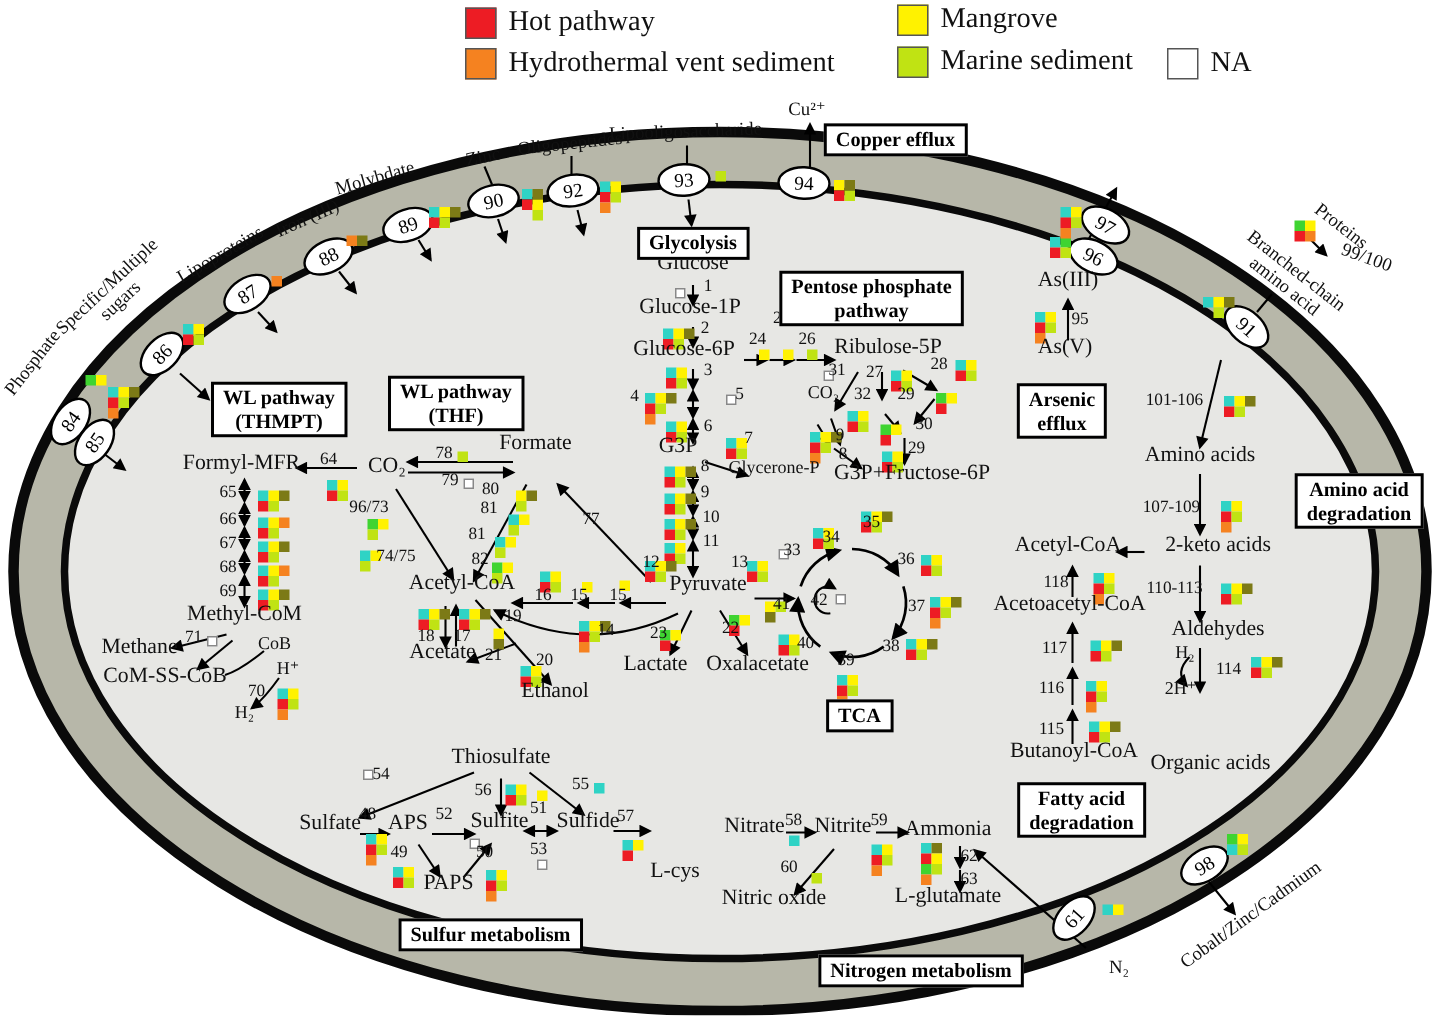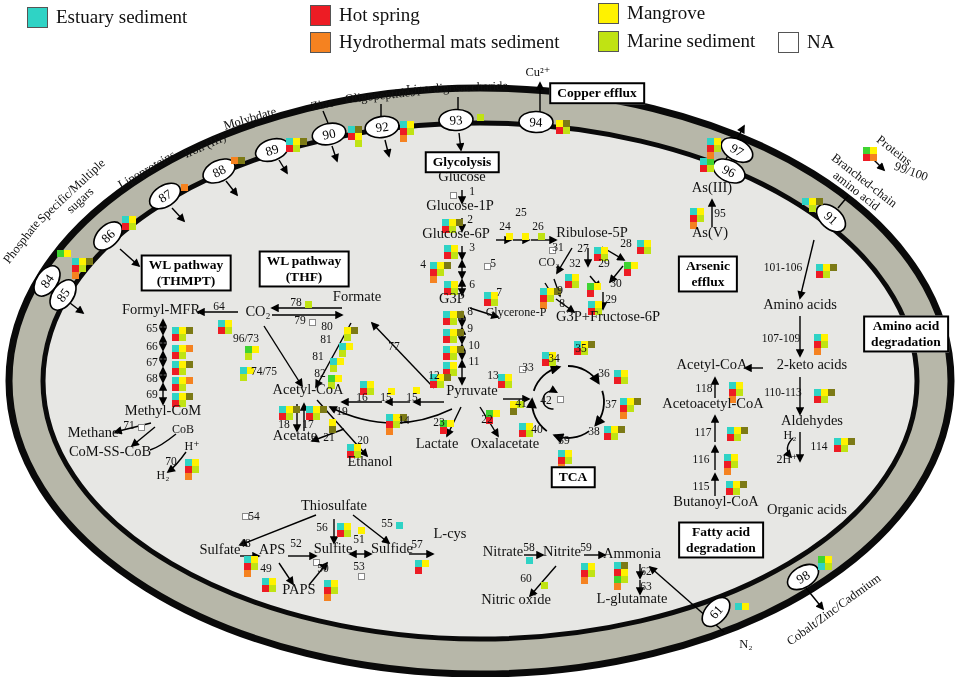--- a/index.html
+++ b/index.html
@@ -1238,21 +1238,21 @@
       <div class="node sm" style="left: 787px; top: 459px;">2H⁺</div>
       <div class="node" style="left: 807px; top: 488px; margin-top: 21px;">Organic acids</div>
       <div class="node" style="left: 712px; top: 187px;">As(III)</div>
       <div class="node" style="left: 710px; top: 232px;">As(V)</div>
       <div class="node" style="left: 334px; top: 505px;">Thiosulfate</div>
       <div class="node" style="left: 220px; top: 549px;">Sulfate</div>
       <div class="node" style="left: 272px; top: 549px;">APS</div>
       <div class="node" style="left: 299px; top: 589px;">PAPS</div>
       <div class="node" style="left: 333px; top: 548px;">Sulfite</div>
       <div class="node" style="left: 392px; top: 548px;">Sulfide</div>
-      <div class="node" style="left: 450px; top: 533px;">L-cys</div>
+      <div class="node" style="left: 450px; top: 581px;">L-cys</div>
       <div class="node" style="left: 503px; top: 551px;">Nitrate</div>
       <div class="node" style="left: 562px; top: 551px;">Nitrite</div>
       <div class="node" style="left: 632px; top: 553px;">Ammonia</div>
       <div class="node" style="left: 516px; top: 599px;">Nitric oxide</div>
       <div class="node" style="left: 632px; top: 598px;">L-glutamate</div>
       <div class="step" style="left: 472px; top: 191px;">1</div>
       <div class="step" style="left: 470px; top: 219px;">2</div>
       <div class="step" style="left: 472px; top: 247px;">3</div>
       <div class="step" style="left: 423px; top: 264px;">4</div>
       <div class="step" style="left: 493px; top: 263px;">5</div>
@@ -1349,48 +1349,48 @@
       <div class="mlabel" style="left: 457px; top: 88px; transform: translate(-50%, -50%) rotate(-2deg);">Lipooligosaccharide</div>
       <div class="mlabel" style="left: 538px; top: 73px; transform: translate(-50%, -50%) rotate(0deg);">Cu²⁺</div>
       <div class="mlabel" style="left: 894px; top: 151px; transform: translate(-50%, -50%) rotate(38deg);">Proteins</div>
       <div class="mlabel" style="left: 911px; top: 172px; transform: translate(-50%, -50%) rotate(20deg);">99/100</div>
       <div class="mlabel" style="left: 860px; top: 186px; transform: translate(-50%, -50%) rotate(38deg);">Branched-chain
 amino acid</div>
       <div class="mlabel" style="left: 834px; top: 610px; transform: translate(-50%, -50%) rotate(-36deg);">Cobalt/Zinc/Cadmium</div>
       <div class="mlabel" style="left: 746px; top: 645px; transform: translate(-50%, -50%) rotate(0deg);">N₂</div>
       <div class="pbox" style="left: 597px; top: 93px;">Copper efflux</div>
       <div class="pbox" style="left: 462px; top: 162px;">Glycolysis</div>
+      <div class="pbox" style="left: 581px; top: 199px;">Pentose phosphate
+pathway</div>
       <div class="pbox" style="left: 186px; top: 273px;">WL pathway
 (THMPT)</div>
       <div class="pbox" style="left: 304px; top: 269px;">WL pathway
 (THF)</div>
       <div class="pbox" style="left: 708px; top: 274px;">Arsenic
 efflux</div>
       <div class="pbox" style="left: 906px; top: 334px;">Amino acid
 degradation</div>
       <div class="pbox" style="left: 573px; top: 477px;">TCA</div>
       <div class="pbox" style="left: 721px; top: 540px;">Fatty acid
 degradation</div>
+      <div class="pbox" style="left: 327px; top: 623px;">Sulfur metabolism</div>
+      <div class="pbox" style="left: 614px; top: 647px;">Nitrogen metabolism</div>
     </div>
   <div class="layer" id="legendLayer">
-      <div class="legend-item" style="left: 27px; top: 6px;">
-        <span class="legend-swatch" style="background: rgb(47, 211, 197);"></span>
-        <span class="legend-label">Estuary sediment</span>
-      </div>
       <div class="legend-item" style="left: 310px; top: 4px;">
         <span class="legend-swatch" style="background: rgb(237, 28, 36);"></span>
-        <span class="legend-label">Hot spring</span>
+        <span class="legend-label">Hot pathway</span>
       </div>
       <div class="legend-item" style="left: 598px; top: 2px;">
         <span class="legend-swatch" style="background: rgb(255, 242, 0);"></span>
         <span class="legend-label">Mangrove</span>
       </div>
       <div class="legend-item" style="left: 310px; top: 31px;">
         <span class="legend-swatch" style="background: rgb(245, 130, 32);"></span>
-        <span class="legend-label">Hydrothermal mats sediment</span>
+        <span class="legend-label">Hydrothermal vent sediment</span>
       </div>
       <div class="legend-item" style="left: 598px; top: 30px;">
         <span class="legend-swatch" style="background: rgb(192, 227, 19);"></span>
         <span class="legend-label">Marine sediment</span>
       </div>
       <div class="legend-item" style="left: 778px; top: 31px;">
         <span class="legend-swatch" style="background: rgb(255, 255, 255);"></span>
         <span class="legend-label">NA</span>
       </div>
     </div>

